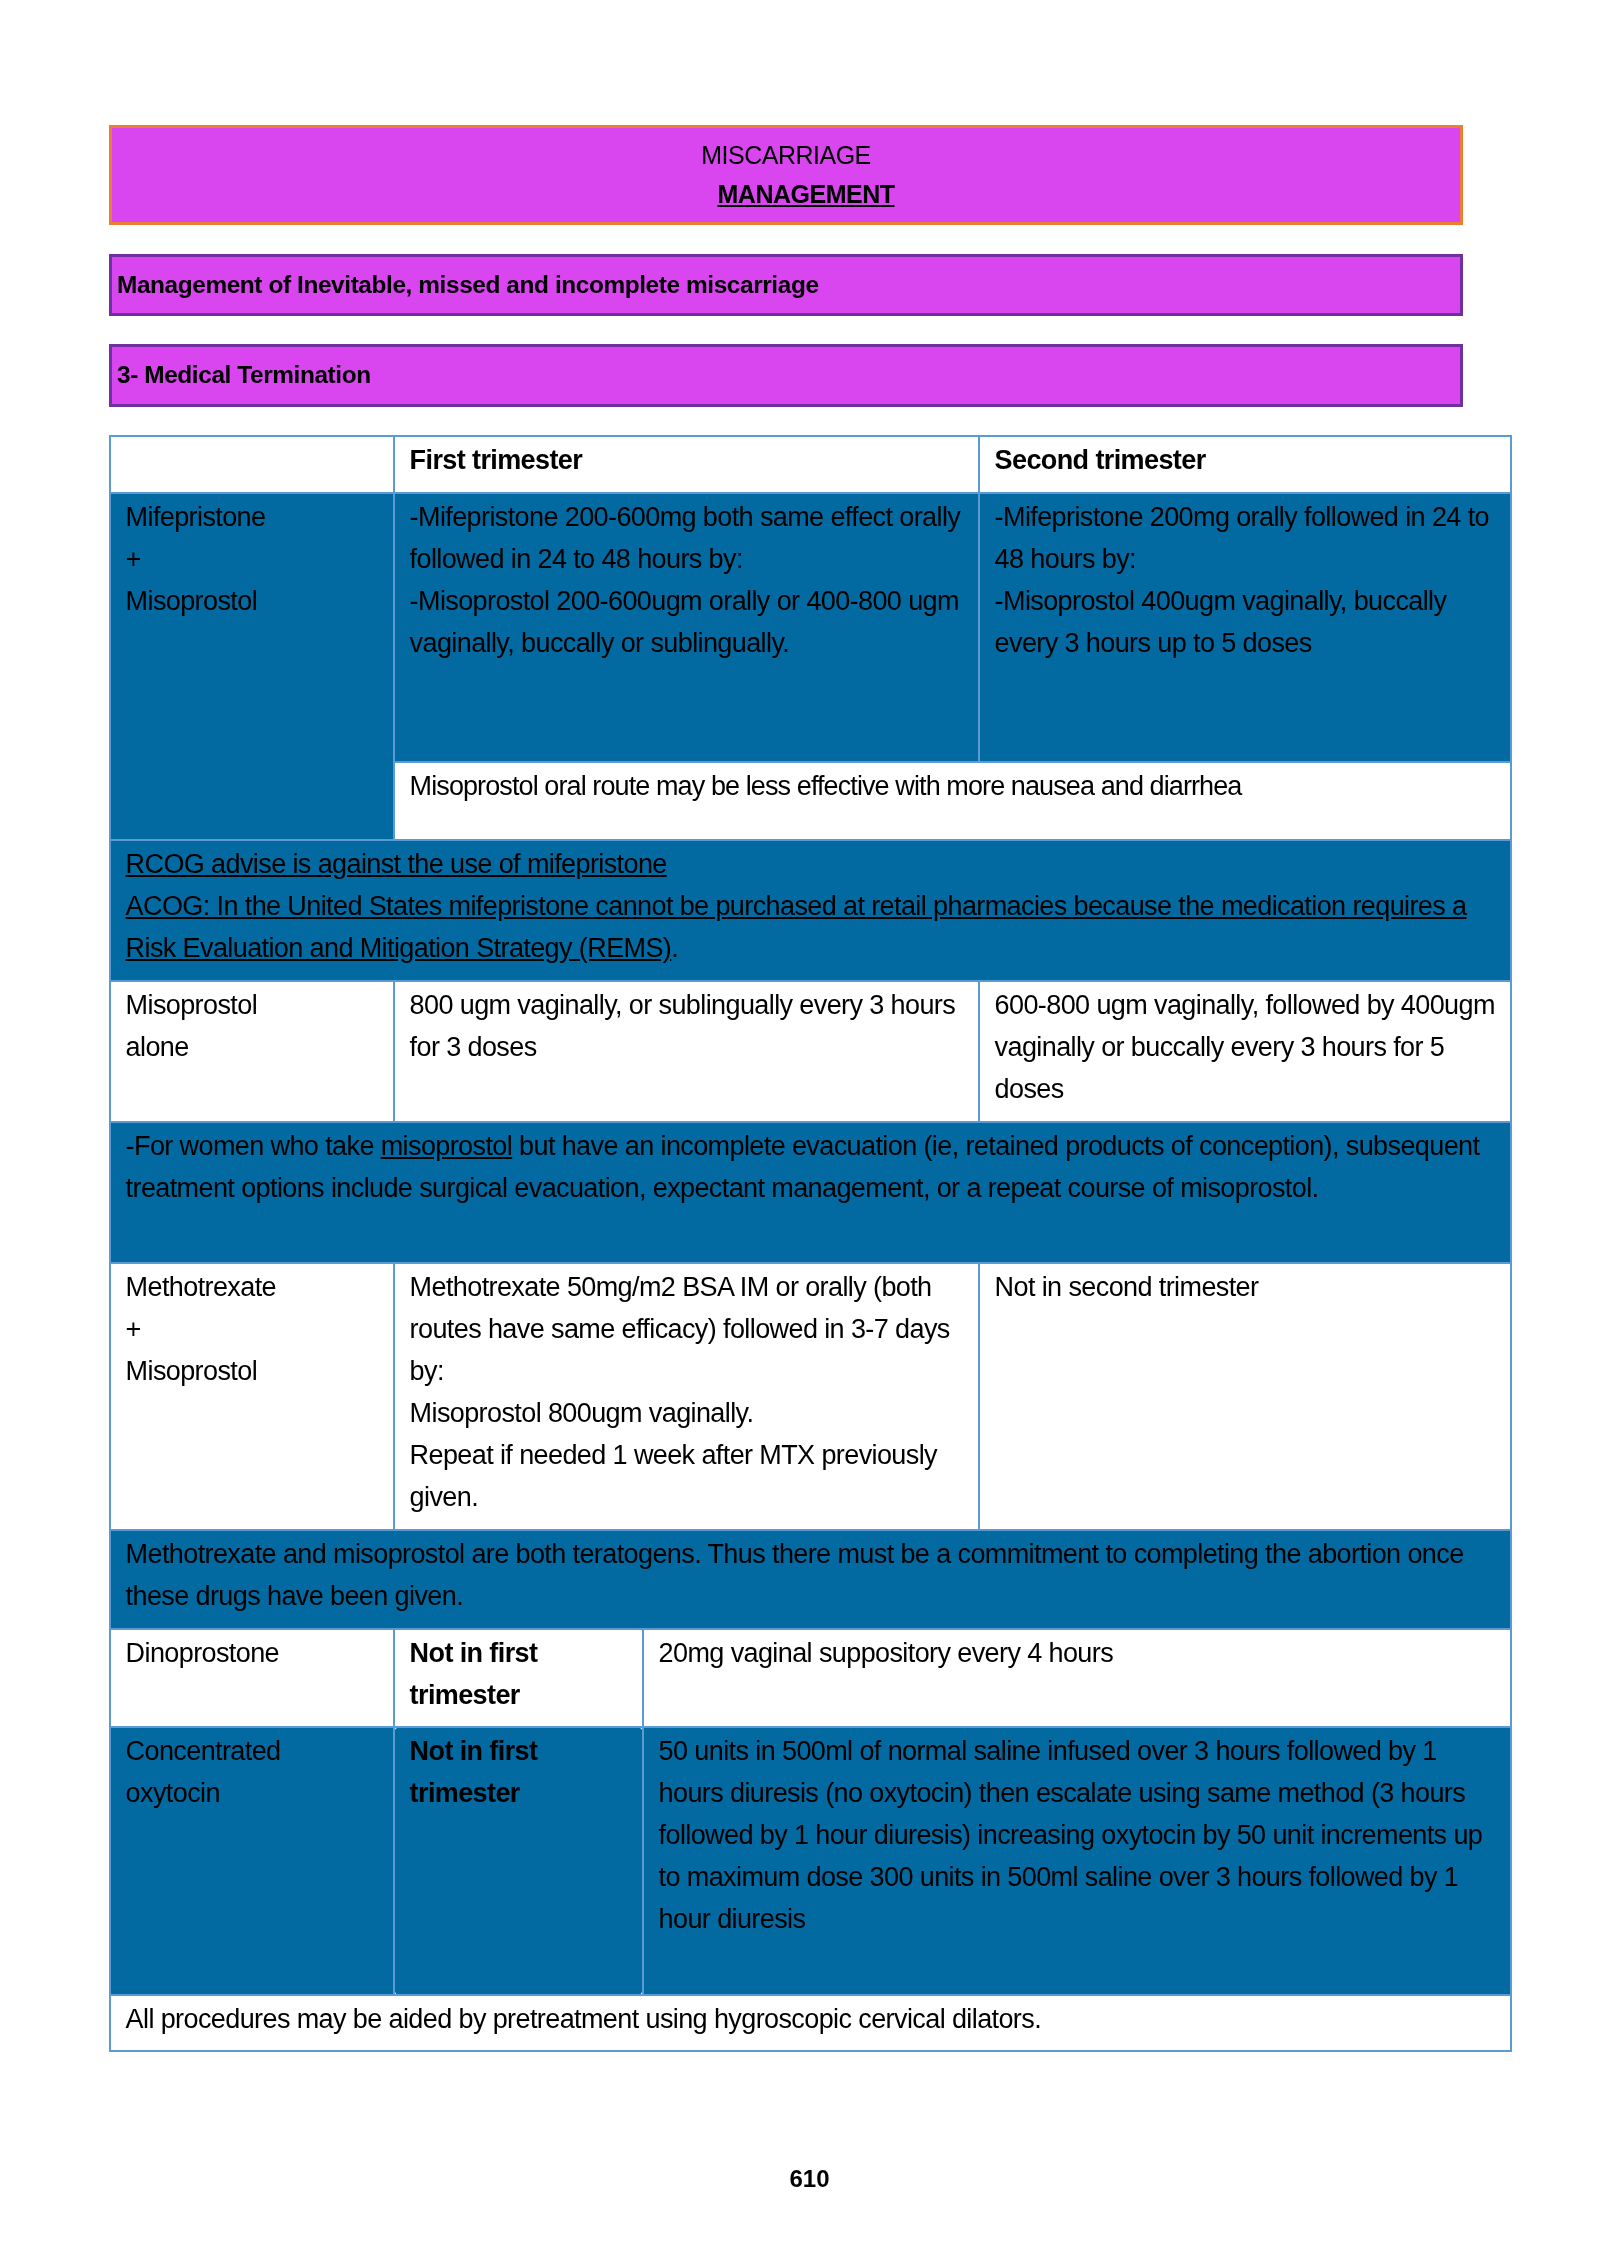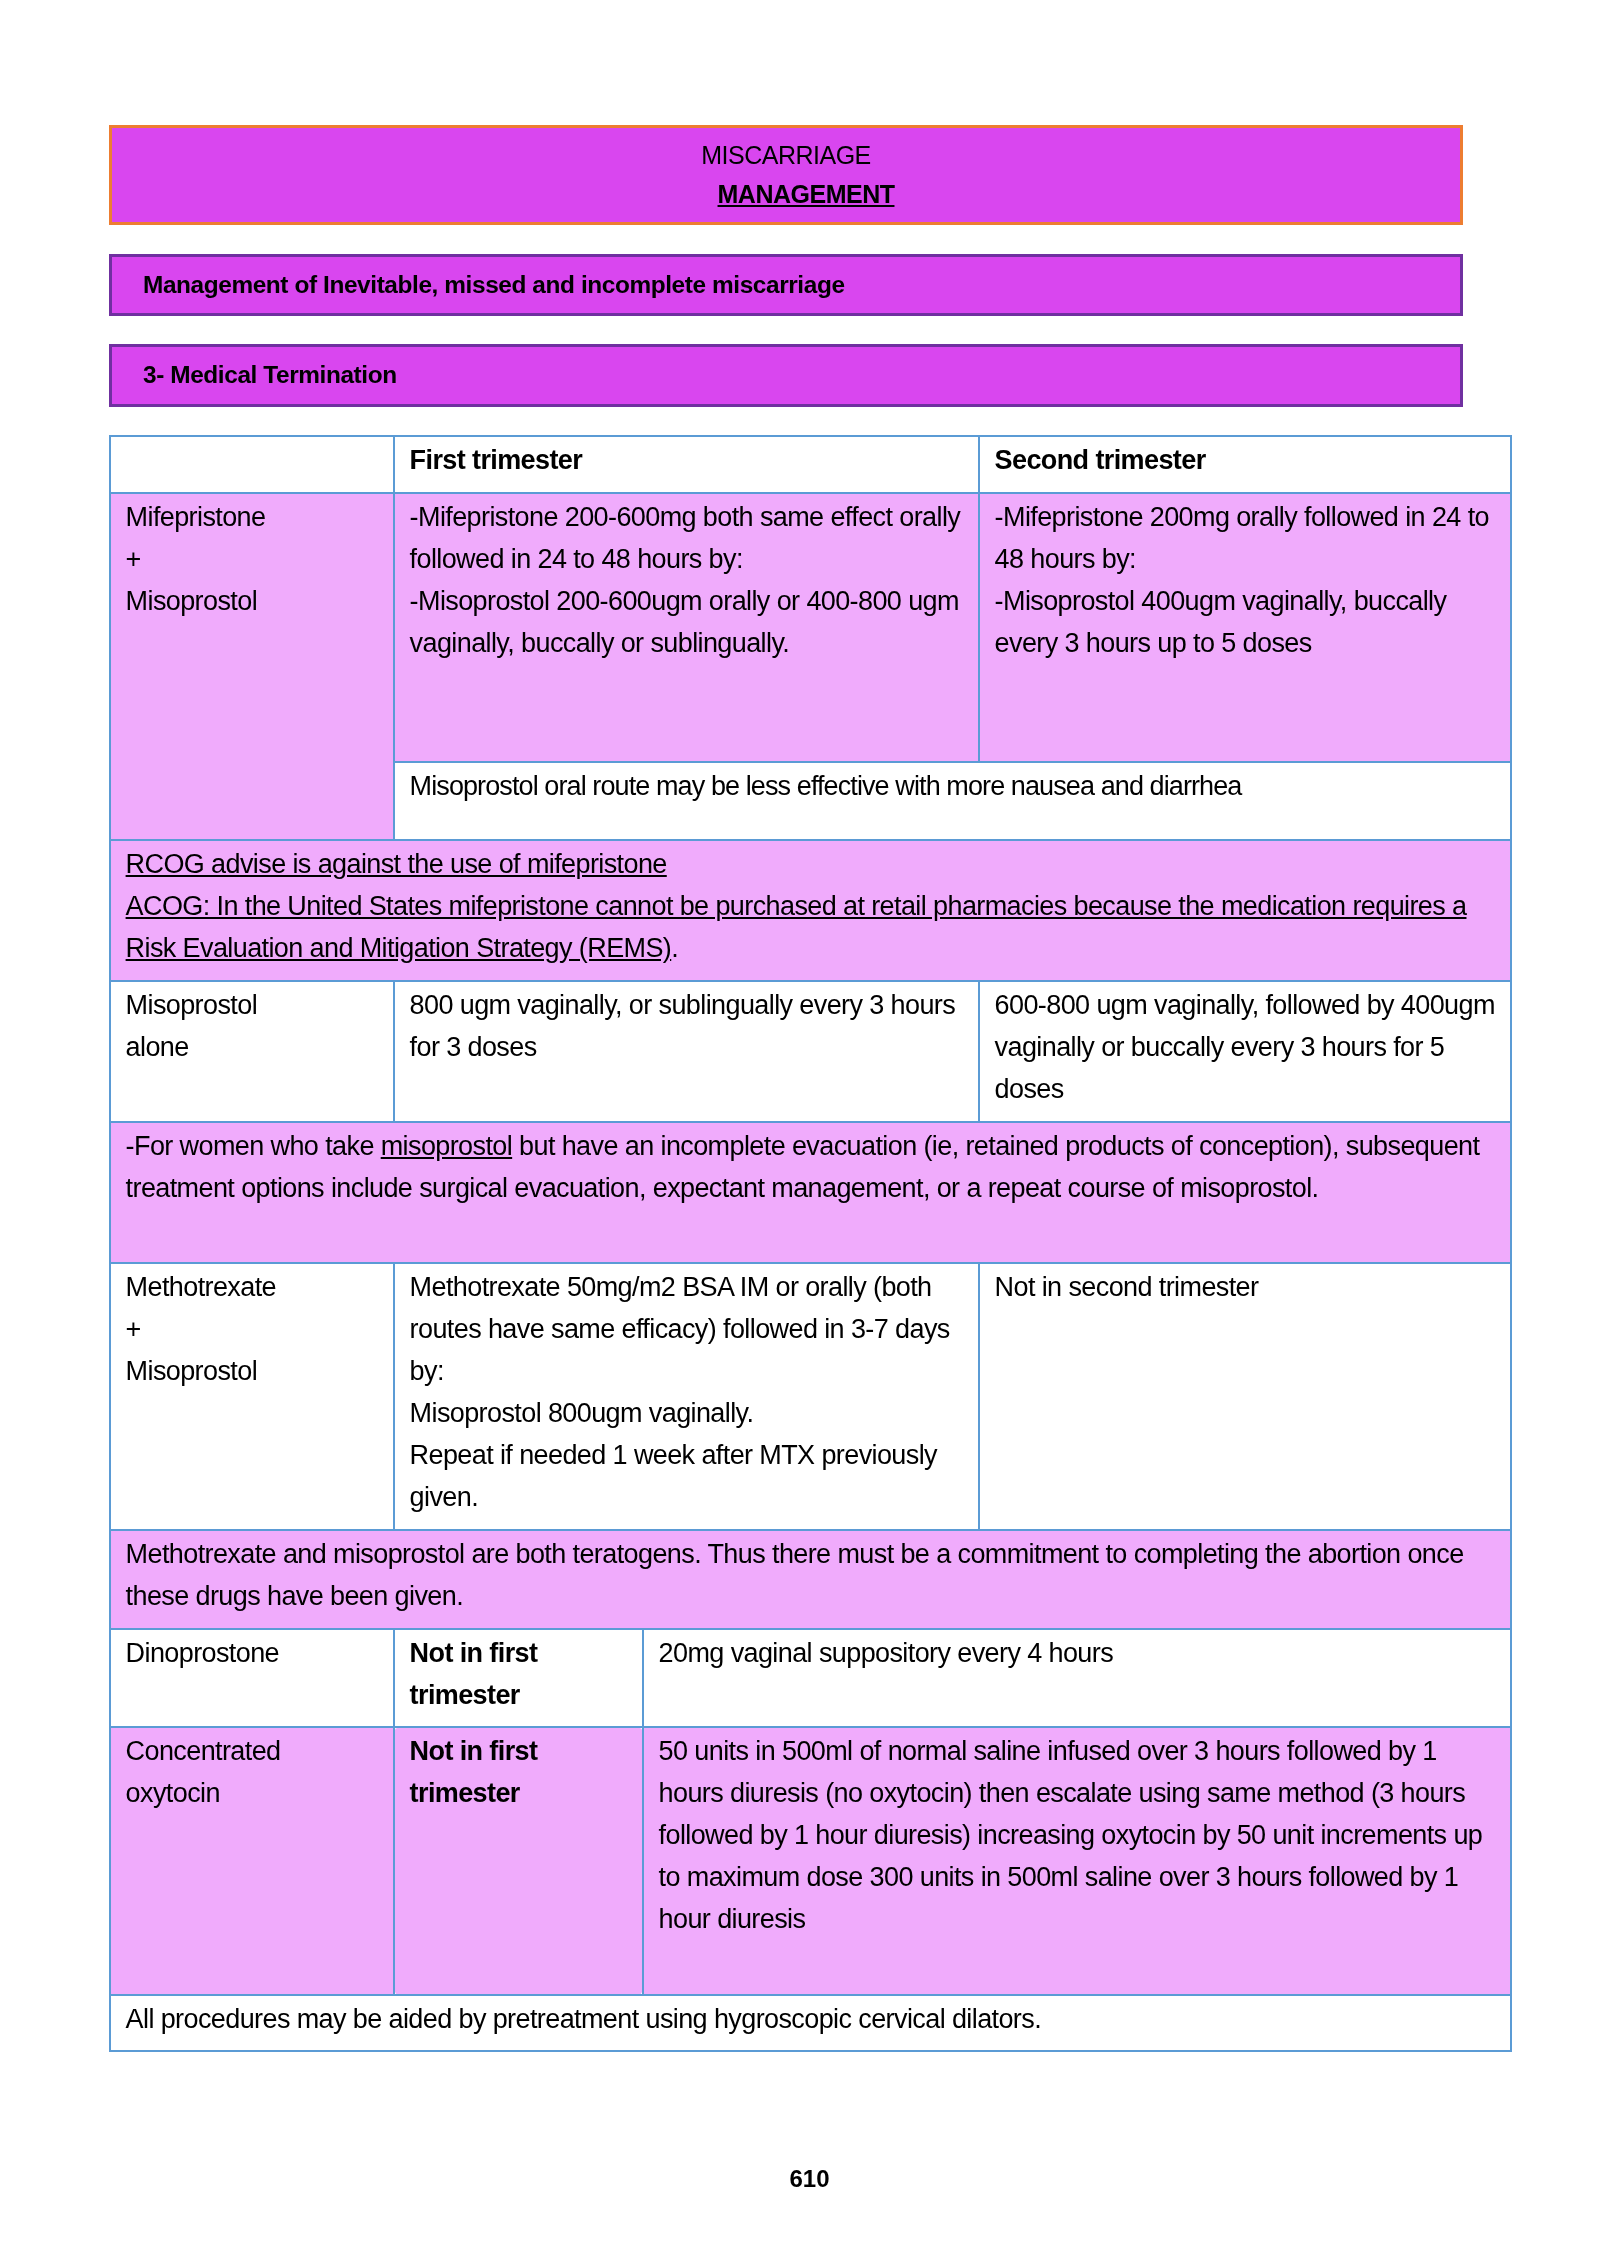--- a/index.html
+++ b/index.html
@@ -12,35 +12,35 @@
     background: #d946ef;
   }
   .title-box {
     top: 125px; height: 100px; border: 3.9px solid #ED7D31;
     text-align: center;
   }
   .title-box .l1 { position: absolute; left: 0; right: 0; top: 12.7px; font-size: 25px; letter-spacing: -0.5px; }
   .title-box .l2 { position: absolute; left: 0; right: 0; top: 52px; font-size: 25px; font-weight: bold; text-decoration: underline; letter-spacing: -0.5px; padding-left: 40px; }
   .sec-box {
     border: 3.9px solid #7030A0; font-weight: bold; font-size: 24.4px;
-    padding-left: 31px; letter-spacing: -0.4px;
+    padding-left: 5px; letter-spacing: -0.4px;
   }
   .sec1 { top: 254px; height: 62px; line-height: 55px; }
   .sec2 { top: 344px; height: 63px; line-height: 56px; }
 
   table.mt {
     position: absolute; left: 109px; top: 435px; width: 1400px;
     border-collapse: collapse; table-layout: fixed;
     font-size: 27px; line-height: 42px; letter-spacing: -0.6px;
   }
   table.mt td {
     border: 2.9px solid #5B9BD5; vertical-align: top;
     padding: 2px 9.8px 5.9px 14.6px; box-sizing: border-box;
   }
-  .blue { background: #f0abfc; }
+  .blue { background: #0369a1; }
   .white { background: #fff; padding-left: 32px; }
   .hdr td { font-weight: bold; height: 57px; padding-top: 3.9px; border-bottom-width: 4.9px; }
   .bold { font-weight: bold; border-radius: 6px; }
   .u { text-decoration: underline; }
   .pgnum {
     position: absolute; left: 0; width: 1619px; top: 2165px; text-align: center;
     font-weight: bold; font-size: 24px;
   }
   .line { display: block; }
 </style>

